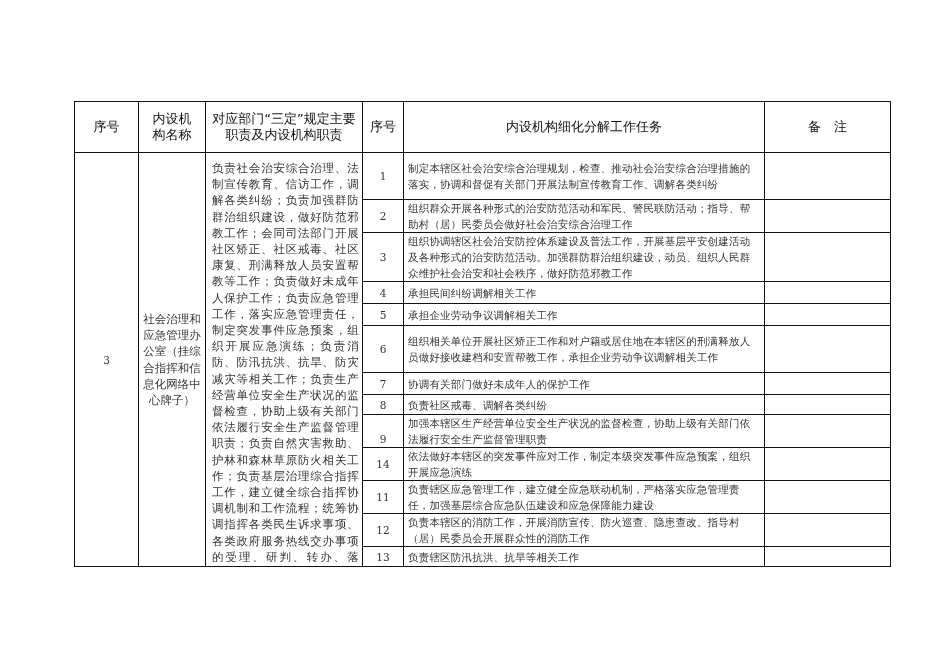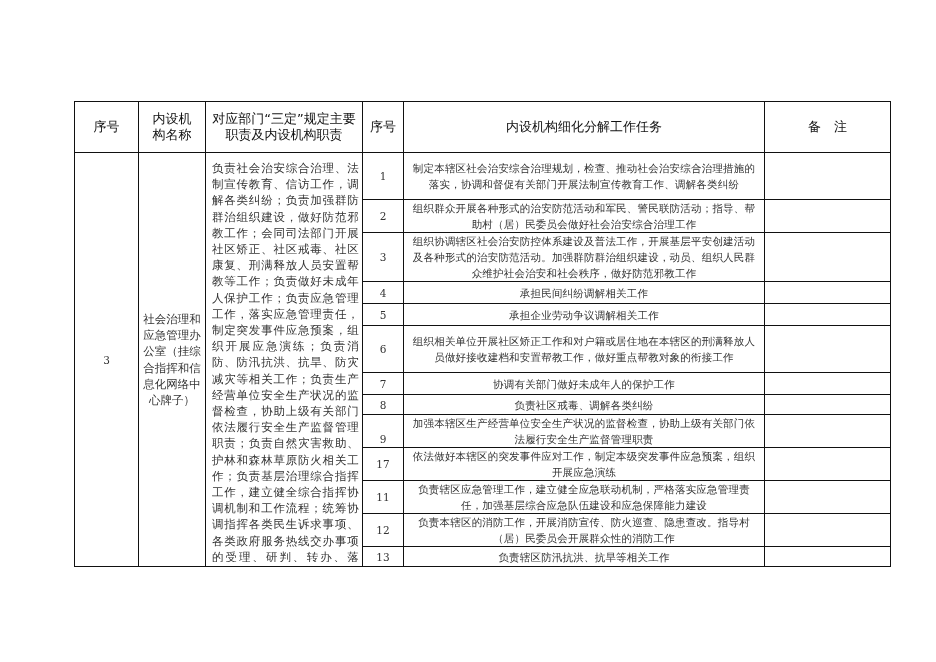--- a/index.html
+++ b/index.html
@@ -4,21 +4,21 @@
 <style>
   html, body { margin:0; padding:0; background:#ffffff; }
   body { width:936px; height:662px; position:relative; overflow:hidden;
          font-family:"DejaVu Serif","Liberation Serif",serif; color:#1a1a1a; }
   .page { position:absolute; left:0; top:0; width:936px; height:496px; background:#fff; }
   table.main { position:absolute; left:74px; top:101px; border-collapse:collapse; table-layout:fixed; }
   table.main td, table.main th { border:1.3px solid #111; padding:0; vertical-align:middle; overflow:hidden; }
   th { font-family:"DejaVu Sans","Liberation Sans",sans-serif; font-weight:normal; font-size:13px;
        line-height:16px; text-align:center; color:#111; }
   td.num { text-align:center; font-size:10.5px; color:#333; }
-  td.task { font-size:10.5px; line-height:16px; padding:0 4px !important; text-align:center; color:#333; letter-spacing:0.2px; }
+  td.task { font-size:10.5px; line-height:16px; padding:0 4px !important; text-align:left; color:#333; letter-spacing:0.2px; }
   td.unit { text-align:center; font-size:11.5px; line-height:16.2px; color:#333; padding:0 3px !important; }
   td.duty { font-size:11.5px; line-height:16.2px; text-align:justify; text-align-last:justify; color:#333;
             padding:3px 3px 0 6px !important; vertical-align:top; letter-spacing:0.3px; }
   td.remark { }
   .duty-inner { height:402px; overflow:hidden; }
 </style>
 </head>
 <body>
 
 <div class="page">
@@ -67,40 +67,40 @@
         <td class="task">承担民间纠纷调解相关工作</td>
         <td class="remark"></td>
       </tr>
       <tr style="height:22px">
         <td class="num">5</td>
         <td class="task">承担企业劳动争议调解相关工作</td>
         <td class="remark"></td>
       </tr>
       <tr style="height:47px">
         <td class="num">6</td>
-        <td class="task">组织相关单位开展社区矫正工作和对户籍或居住地在本辖区的刑满释放人员做好接收建档和安置帮教工作，做好重点帮教对象的衔接工作</td>
+        <td class="task">组织相关单位开展社区矫正工作和对户籍或居住地在本辖区的刑满释放人员做好接收建档和安置帮教工作，承担企业劳动争议调解相关工作</td>
         <td class="remark"></td>
       </tr>
       <tr style="height:22px">
         <td class="num">7</td>
         <td class="task">协调有关部门做好未成年人的保护工作</td>
         <td class="remark"></td>
       </tr>
       <tr style="height:20px">
         <td class="num">8</td>
         <td class="task">负责社区戒毒、调解各类纠纷</td>
         <td class="remark"></td>
       </tr>
       <tr style="height:33px">
         <td class="num" style="vertical-align:bottom;padding-bottom:2px;">9</td>
         <td class="task">加强本辖区生产经营单位安全生产状况的监督检查，协助上级有关部门依法履行安全生产监督管理职责</td>
         <td class="remark"></td>
       </tr>
       <tr style="height:32px">
-        <td class="num">17</td>
+        <td class="num">14</td>
         <td class="task">依法做好本辖区的突发事件应对工作，制定本级突发事件应急预案，组织开展应急演练</td>
         <td class="remark"></td>
       </tr>
       <tr style="height:33px">
         <td class="num">11</td>
         <td class="task">负责辖区应急管理工作，建立健全应急联动机制，严格落实应急管理责任，加强基层综合应急队伍建设和应急保障能力建设</td>
         <td class="remark"></td>
       </tr>
       <tr style="height:33px">
         <td class="num">12</td>

